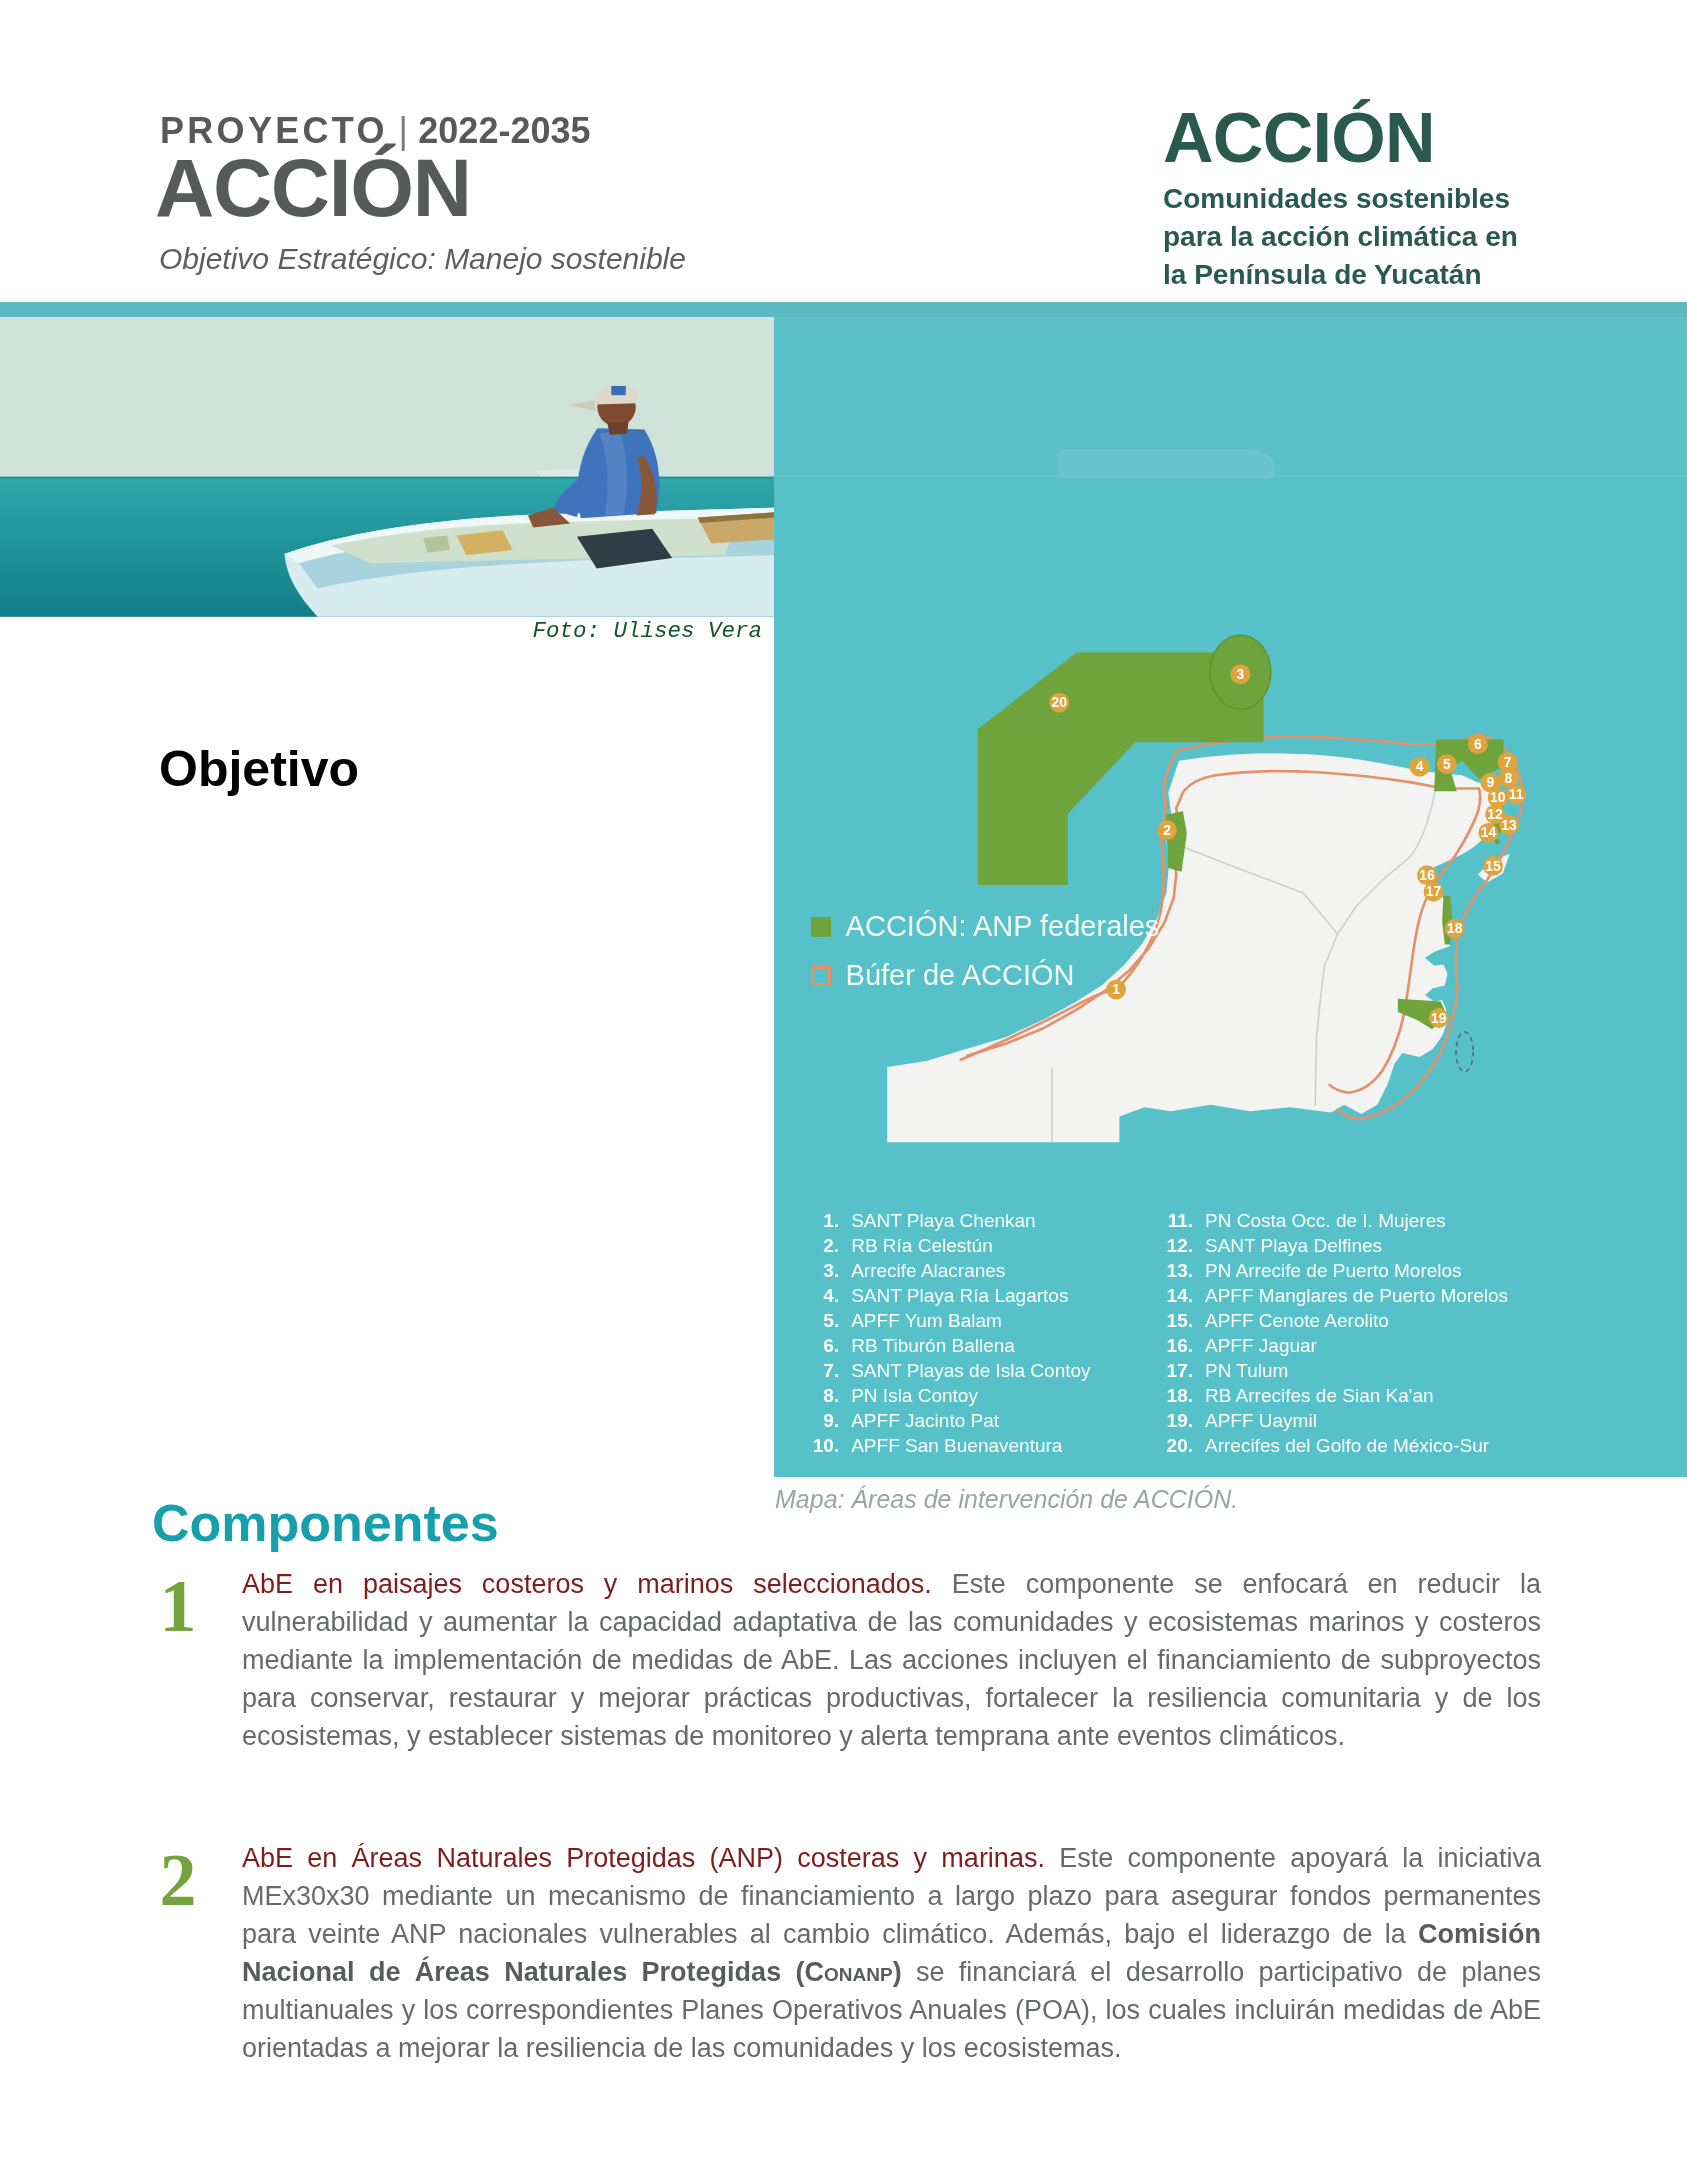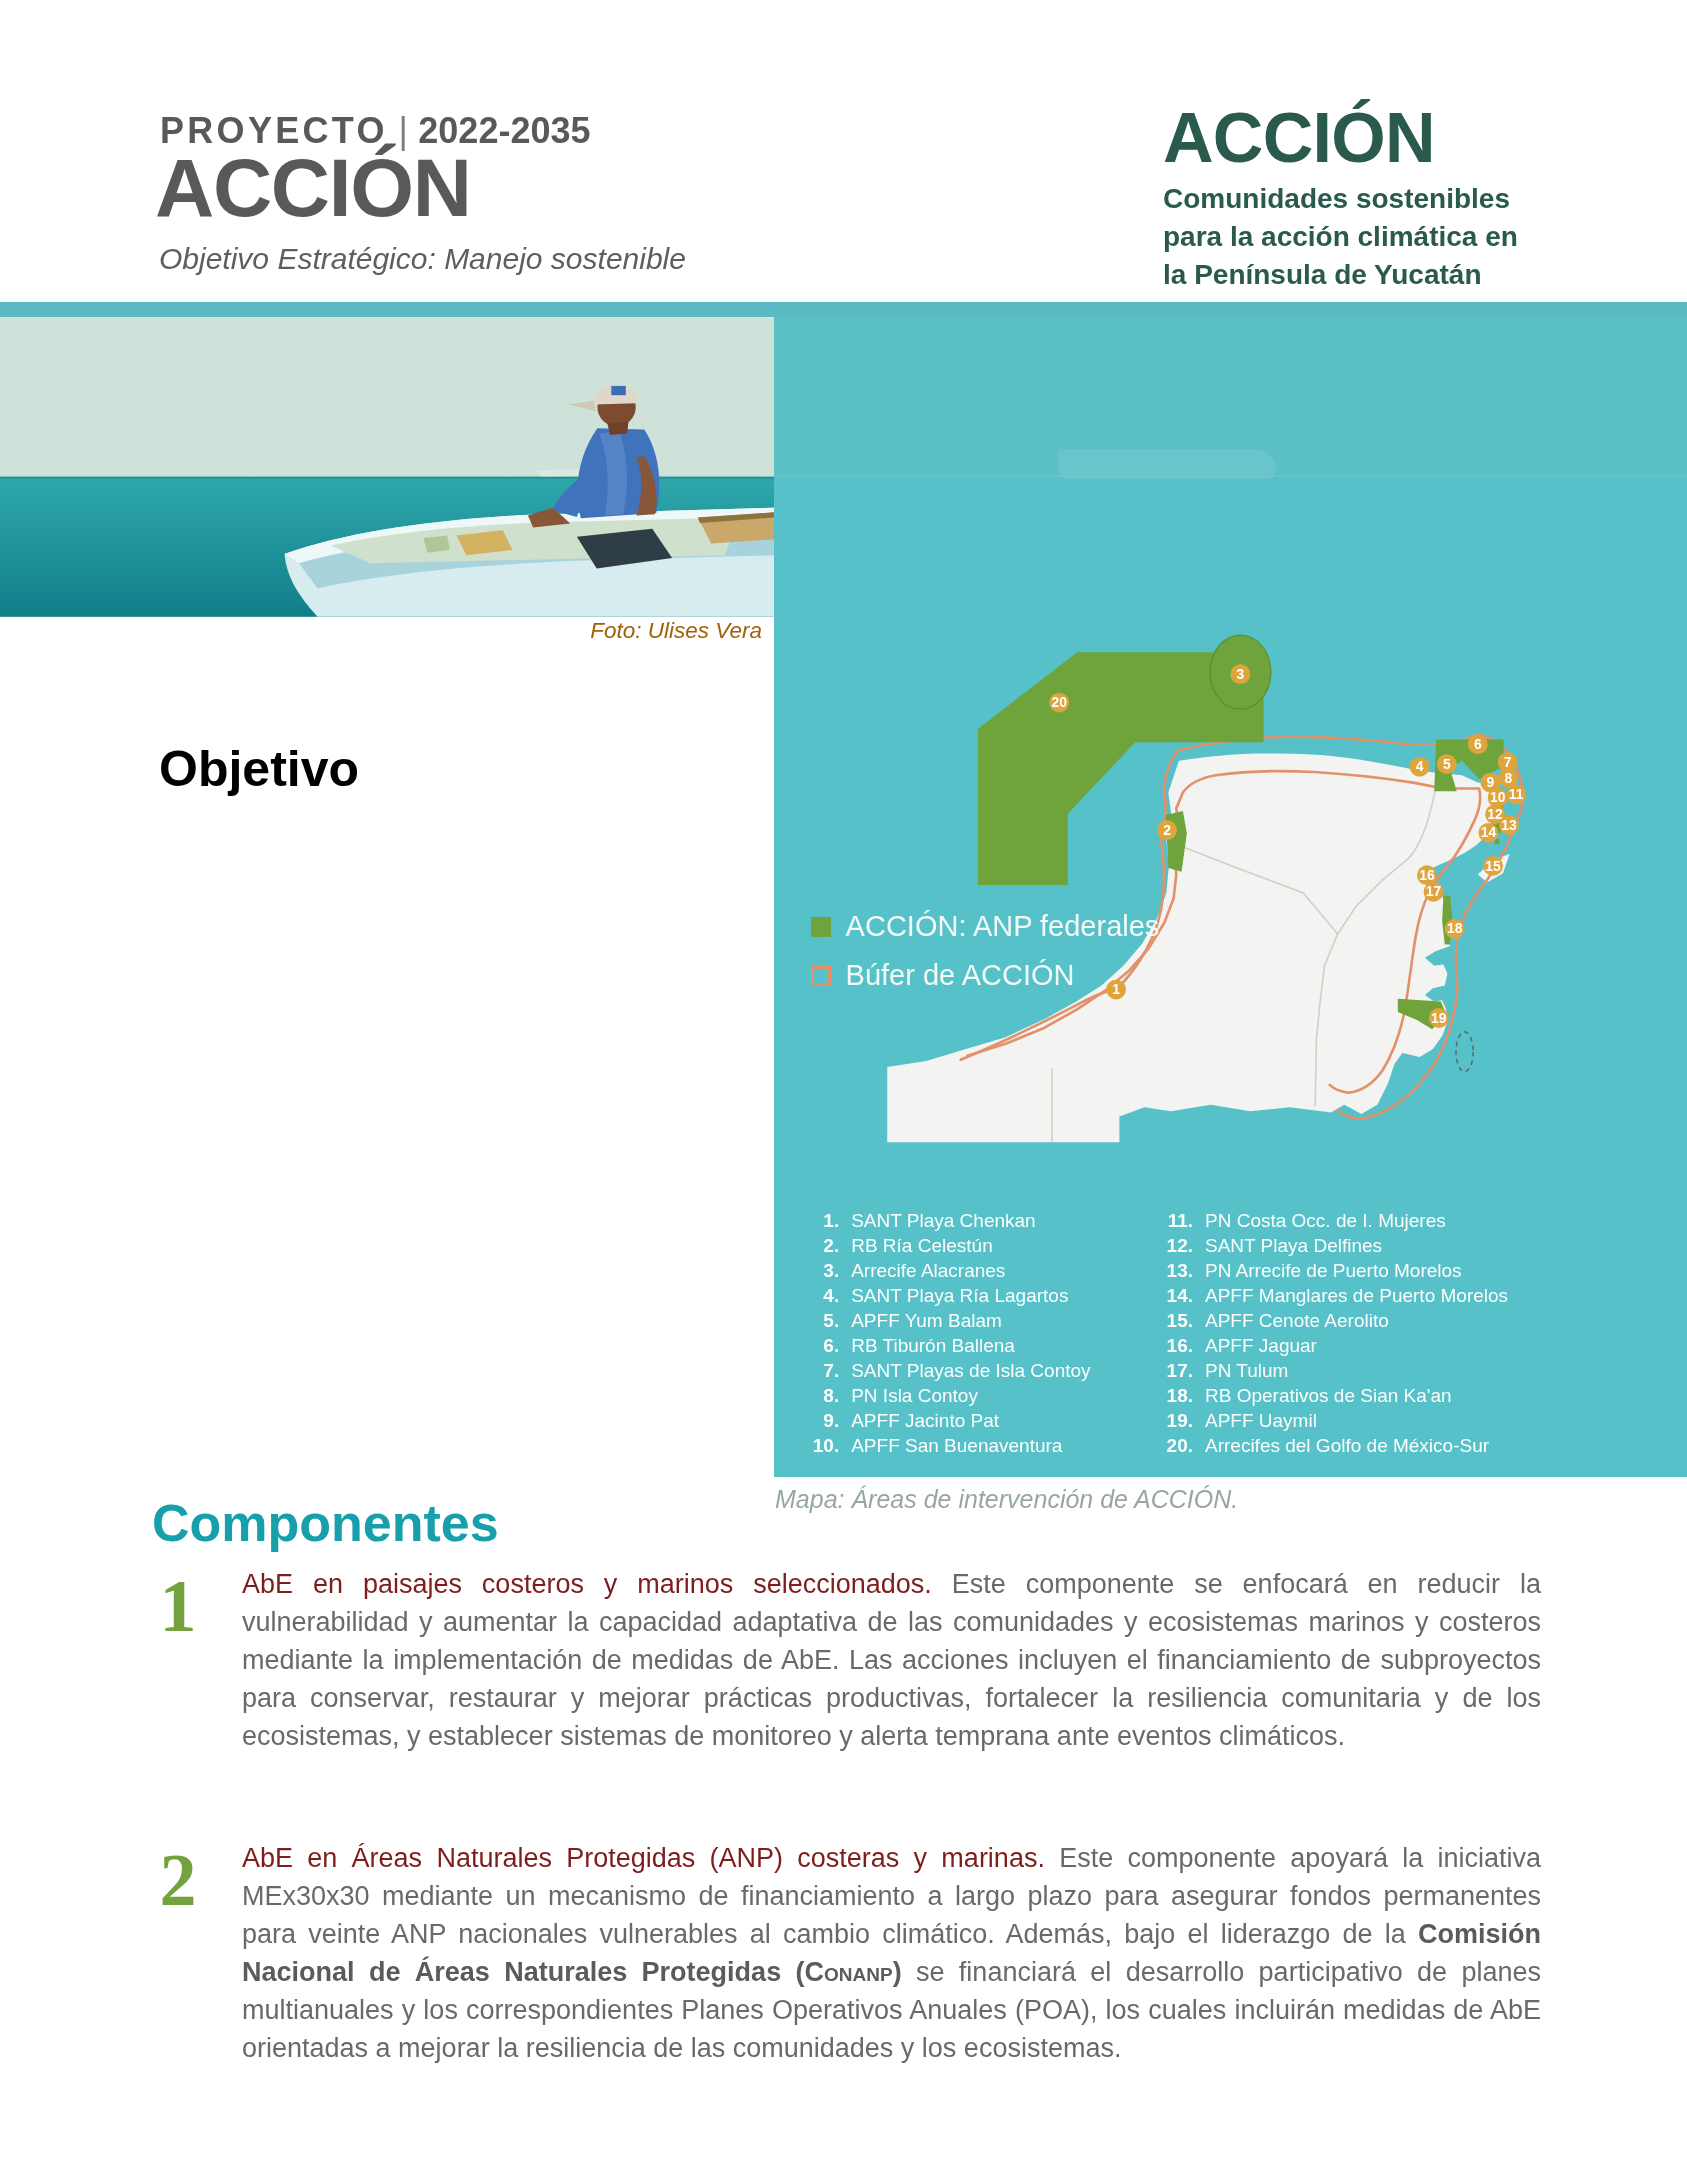--- a/index.html
+++ b/index.html
@@ -16,21 +16,21 @@
   .doc-subtitle{position:absolute;left:159px;top:242px;font-size:30px;font-style:italic;
                 color:#5d5e60;white-space:nowrap;}
   .logo{position:absolute;left:1163px;top:103px;color:#2a5a4e;}
   .logo-name{font-size:70px;font-weight:bold;line-height:1;letter-spacing:-0.7px;}
   .logo-tagline{margin-top:6.6px;font-size:28px;font-weight:bold;line-height:1.36;}
 
   
   .teal-band{position:absolute;left:0;top:302px;width:1687px;height:14.6px;background:#5ab9c3;}
   .photo{position:absolute;left:0;top:317px;width:774px;height:300px;}
   .photo-credit{position:absolute;left:431px;top:618px;width:331px;text-align:right;
-                font-size:22.5px;font-style:italic;color:#a16207;}
+                font-size:22.5px;font-style:italic;color:#14532d;font-family:Liberation Mono, monospace;}
 
   
   .panel{position:absolute;left:774px;top:317px;width:913px;height:1160px;
          background:linear-gradient(#5cc0c7 0 159px,#57c1c9 159px);}
   .ghost-horizon{position:absolute;left:0;top:159px;width:100%;height:1.3px;
                  background:rgba(255,255,255,.10);}
   .ghost-boat{position:absolute;left:284px;top:132px;width:218px;height:30px;
               background:rgba(255,255,255,.08);border-radius:5.3px 26.5px 9.3px 9.3px/5.3px 20px 9.3px 9.3px;}
   .map-svg{position:absolute;left:0;top:0;}
   .legend{position:absolute;left:37px;top:593px;}
@@ -309,21 +309,21 @@
           <div class="anp-row"><span class="anp-num">10.</span><span class="anp-name">APFF San Buenaventura</span></div>
         </div>
       <div class="anp-col-2">
           <div class="anp-row"><span class="anp-num">11.</span><span class="anp-name">PN Costa Occ. de I. Mujeres</span></div>
           <div class="anp-row"><span class="anp-num">12.</span><span class="anp-name">SANT Playa Delfines</span></div>
           <div class="anp-row"><span class="anp-num">13.</span><span class="anp-name">PN Arrecife de Puerto Morelos</span></div>
           <div class="anp-row"><span class="anp-num">14.</span><span class="anp-name">APFF Manglares de Puerto Morelos</span></div>
           <div class="anp-row"><span class="anp-num">15.</span><span class="anp-name">APFF Cenote Aerolito</span></div>
           <div class="anp-row"><span class="anp-num">16.</span><span class="anp-name">APFF Jaguar</span></div>
           <div class="anp-row"><span class="anp-num">17.</span><span class="anp-name">PN Tulum</span></div>
-          <div class="anp-row"><span class="anp-num">18.</span><span class="anp-name">RB Operativos de Sian Ka'an</span></div>
+          <div class="anp-row"><span class="anp-num">18.</span><span class="anp-name">RB Arrecifes de Sian Ka'an</span></div>
           <div class="anp-row"><span class="anp-num">19.</span><span class="anp-name">APFF Uaymil</span></div>
           <div class="anp-row"><span class="anp-num">20.</span><span class="anp-name">Arrecifes del Golfo de México-Sur</span></div>
         </div>
     </div>
   </div>
 
   <div class="map-caption">Mapa: Áreas de intervención de ACCIÓN.</div>
 
   <div class="objetivo-heading">Objetivo</div>
 

